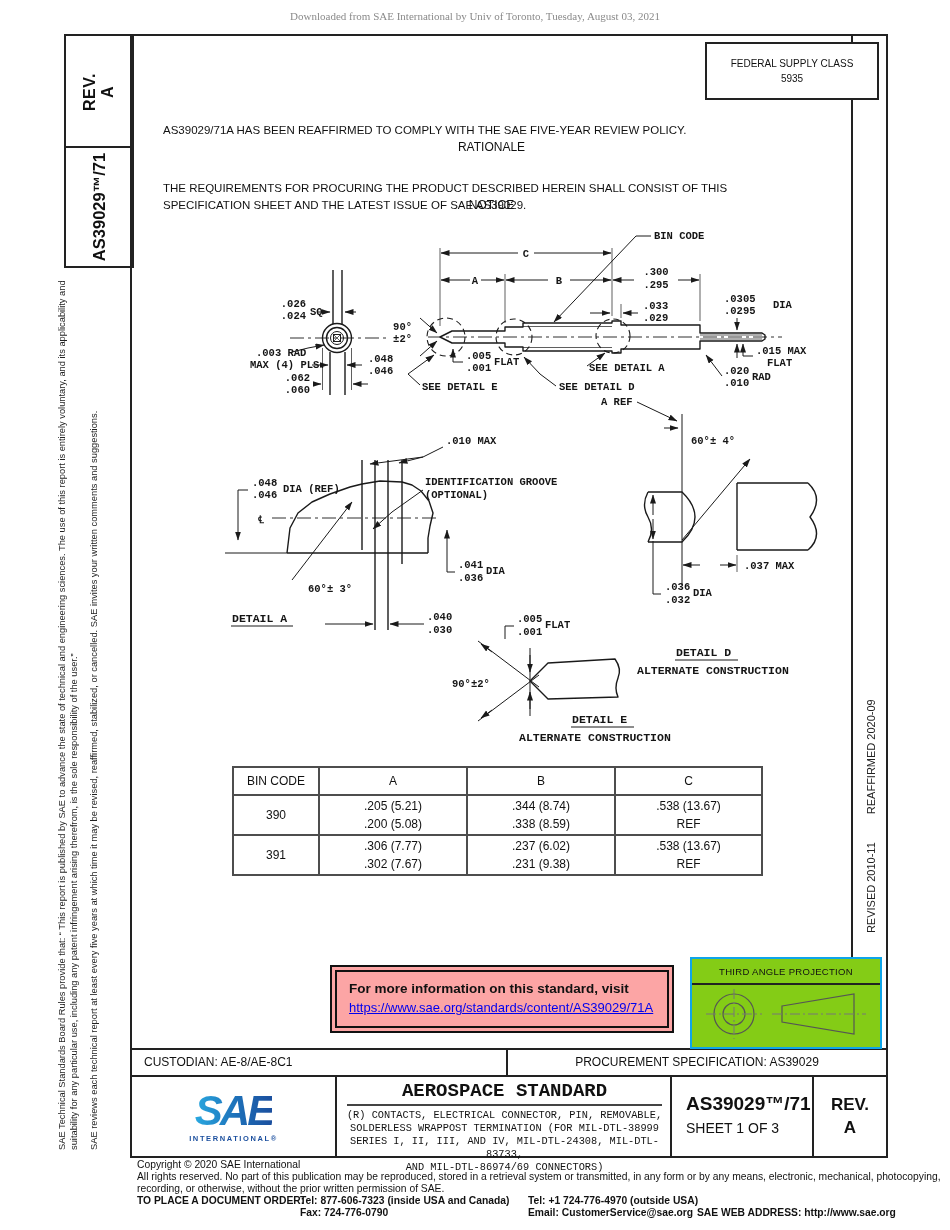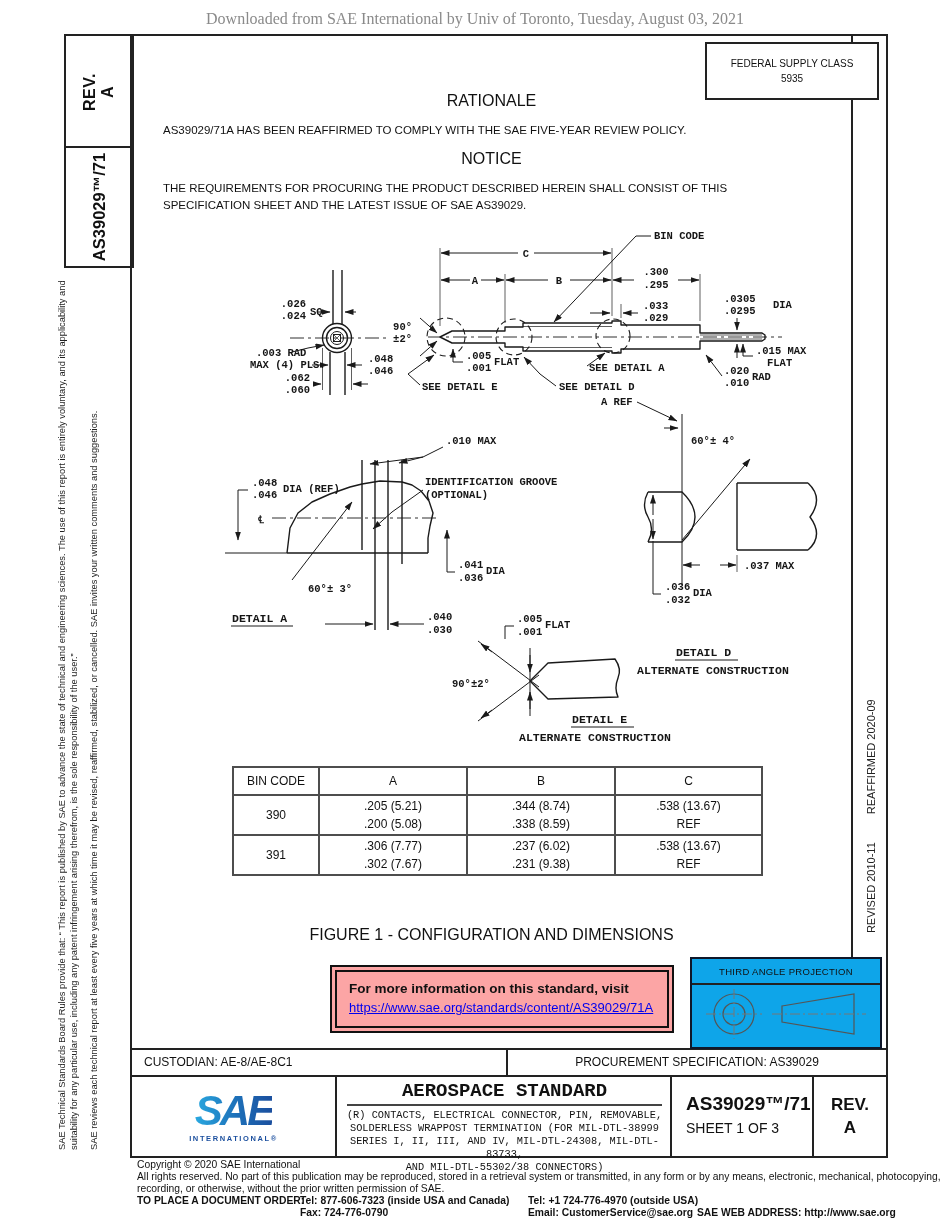--- a/index.html
+++ b/index.html
@@ -1,21 +1,21 @@
 <!DOCTYPE html>
 <html style="--link: #0000EE; --logoLight: #29A8E0; --logoMid: #1D6FB8; --logoDark: #1B4F9E;"><head>
 <meta charset="utf-8">
 <style>
   html,body{margin:0;padding:0;background:#fff;}
   .page{position:relative;width:950px;height:1230px;background:#fff;overflow:hidden;
         font-family:"Liberation Sans",sans-serif;color:#111;}
   .abs{position:absolute;}
   
   .dl-notice{top:10px;left:0;width:100%;text-align:center;
-             font-family:"Liberation Serif",serif;font-size:16px;color:#8a8a8a;}
+             font-family:"Liberation Serif",serif;font-size:11px;color:#8a8a8a;}
   
   .edge-box{border:2px solid #222;background:#fff;}
   .rot-wrap{position:absolute;display:flex;flex-direction:column;align-items:center;justify-content:center;
             transform:rotate(-90deg);}
   .rev-box{left:64px;top:34px;width:66px;height:112px;}
   .rev-box .rot-wrap{width:112px;height:66px;left:-23px;top:23px;font-weight:bold;font-size:16px;line-height:1.15;letter-spacing:.5px;}
   .docnum-box{left:64px;top:146px;width:66px;height:118px;}
   .docnum-box .rot-wrap{width:118px;height:66px;left:-26px;top:26px;font-weight:bold;font-size:16.5px;}
   .disclaimer{left:56px;top:266px;width:74px;height:884px;}
   .disclaimer .rot-wrap{width:884px;height:74px;left:-405px;top:405px;display:block;
@@ -24,36 +24,36 @@
   .disclaimer p + p{margin-top:7px;}
   
   .main{left:130px;top:34px;width:754px;height:1120px;border:2px solid #222;}
   .vline{position:absolute;background:#222;}
   .right-line{right:33px;top:0;bottom:110px;width:2px;}
   .right-text{right:1px;top:470px;width:31px;height:540px;}
   .right-text .rot-wrap{width:540px;height:31px;left:-254px;top:254px;flex-direction:row;justify-content:flex-start;gap:28px;
        font-size:11px;white-space:nowrap;color:#222;}
   .fsc{left:573px;top:6px;width:170px;height:54px;border:2px solid #222;background:#fff;z-index:3;
        display:flex;flex-direction:column;align-items:center;justify-content:center;font-size:10px;line-height:1.5;}
-  .h-center{left:0;right:35px;text-align:center;font-size:16px;}
+  .h-center{left:0;right:35px;text-align:center;font-size:12px;margin-top:48px;}
   .body-text{font-size:11.5px;line-height:1.45;}
   
   .dim-table{left:100px;top:730px;border-collapse:collapse;}
   .dim-table th,.dim-table td{border:2px solid #4d4d4d;font-size:12px;font-weight:normal;
        text-align:center;padding:0;}
   .dim-table th{height:26px;}
   .dim-table td{height:38px;line-height:1.5;}
   .c0{width:84px}.c1{width:146px}.c2{width:146px}.c3{width:145px}
   
   .info-box{left:198px;top:929px;width:340px;border:2.5px solid #111;background:#fca5a5;}
   .info-inner{margin:3px;border:2px solid #111;padding:9px 12px 10px 12px;}
   .info-line1{font-weight:bold;font-size:13.5px;}
   .info-link{display:inline-block;margin-top:4px;font-size:13px;color:var(--link,#0000EE);text-decoration:underline;}
   
-  .proj-box{left:558px;top:921px;width:188px;height:88px;border:2px solid #0f172a;background:#0ea5e9;z-index:3;}
+  .proj-box{left:558px;top:921px;width:188px;height:88px;border:2px solid #0ea5e9;background:#84cc16;z-index:3;}
   .proj-title{height:24px;border-bottom:2px solid #222;display:flex;align-items:center;justify-content:center;
        font-size:9.5px;letter-spacing:.3px;}
   
   .cust-row{left:0;right:0;top:1012px;height:25px;border-top:2px solid #222;font-size:12px;}
   .cust-div{left:374px;top:0;bottom:0;width:2px;background:#222;}
   .cust-left{left:12px;top:0;height:25px;line-height:25px;text-align:right;}
   .cust-right{left:376px;right:0;top:0;height:34px;line-height:25px;text-align:center;}
   .title-block{left:0;right:0;top:1039px;bottom:0;border-top:2px solid #222;}
   .tb-cell{position:absolute;top:0;bottom:0;}
   .tb-logo{left:0;width:203px;display:flex;flex-direction:column;align-items:center;justify-content:center;}
@@ -377,21 +377,21 @@
       <div class="tb-cell tb-logo">
         <div class="sae-logo">SAE</div>
         <div class="sae-sub">INTERNATIONAL®</div>
       </div>
       <div class="tb-cell tb-desc">
         <div class="tb-desc-title">AEROSPACE STANDARD</div>
         <div class="tb-desc-lines">
           <div>(R) CONTACTS, ELECTRICAL CONNECTOR, PIN, REMOVABLE,</div>
           <div>SOLDERLESS WRAPPOST TERMINATION (FOR MIL-DTL-38999</div>
           <div>SERIES I, II, III, AND IV, MIL-DTL-24308, MIL-DTL-83733,</div>
-          <div>AND MIL-DTL-55302/38 CONNECTORS)</div>
+          <div>AND MIL-DTL-86974/69 CONNECTORS)</div>
         </div>
       </div>
       <div class="tb-cell tb-num">
         <div class="tb-num-inner">
           <div class="tb-num-doc">AS39029™/71</div>
           <div class="tb-num-sheet">SHEET 1 OF 3</div>
         </div>
       </div>
       <div class="tb-cell tb-rev">
         <div>REV.</div>

